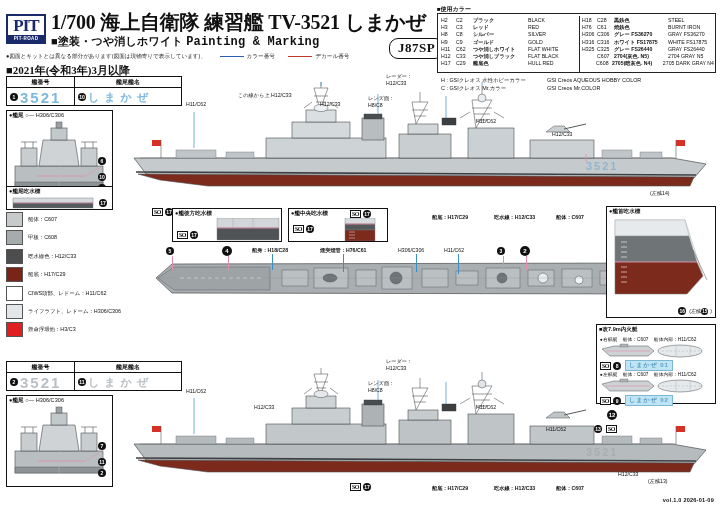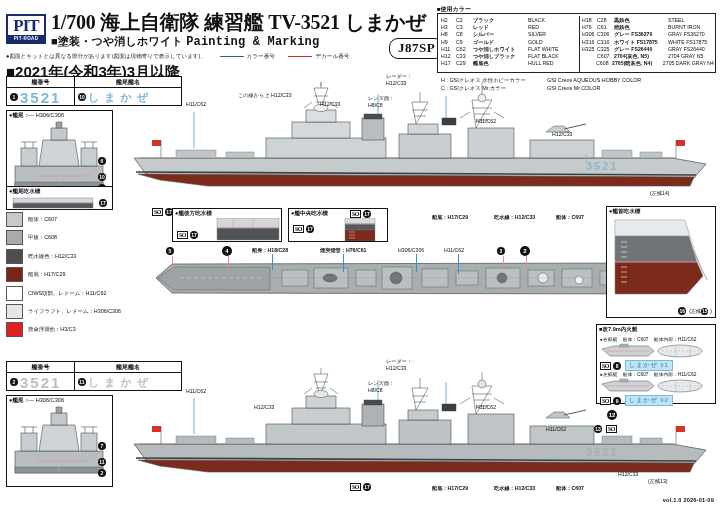--- a/index.html
+++ b/index.html
@@ -77,21 +77,21 @@
   .crow .c2 { width:17px; }
   .crow .c3 { width:55px; font-weight:bold; }
   .crow .c4 { flex:1; }
   .ctab.right .crow .c3 { width:54px; }
   .brandnote {
     position:absolute; left:441px; top:76px; font-size:5.4px; line-height:8px;
   }
   .brandnote .bn-k { display:inline-block; width:106px; }
 
   
-  .sec-hd { position:absolute; font-weight:bold; font-size:15px; white-space:nowrap; }
+  .sec-hd { position:absolute; font-weight:bold; font-size:11px; white-space:nowrap;font-family:Liberation Serif, serif; }
 
   
   .plate { position:absolute; border:1px solid #111; background:#fff; }
   .plate .ph {
     display:flex; height:11px; border-bottom:1px solid #111;
     font-size:6px; font-weight:bold;
   }
   .plate .ph > div { display:flex; align-items:center; justify-content:center; }
   .plate .ph .h1 { width:68px; border-right:1px solid #111; }
   .plate .ph .h2 { flex:1; }

